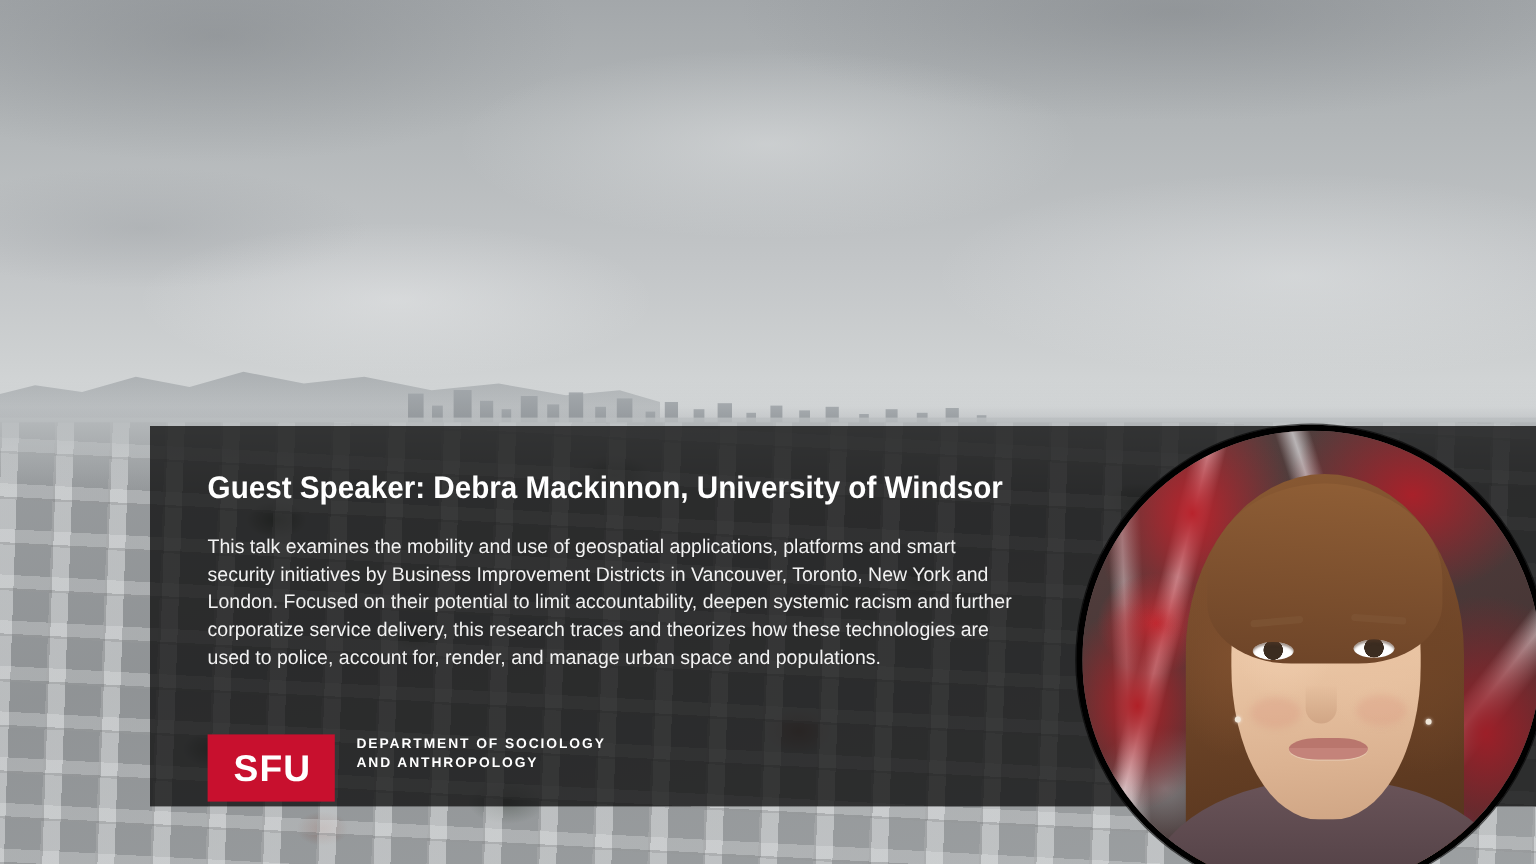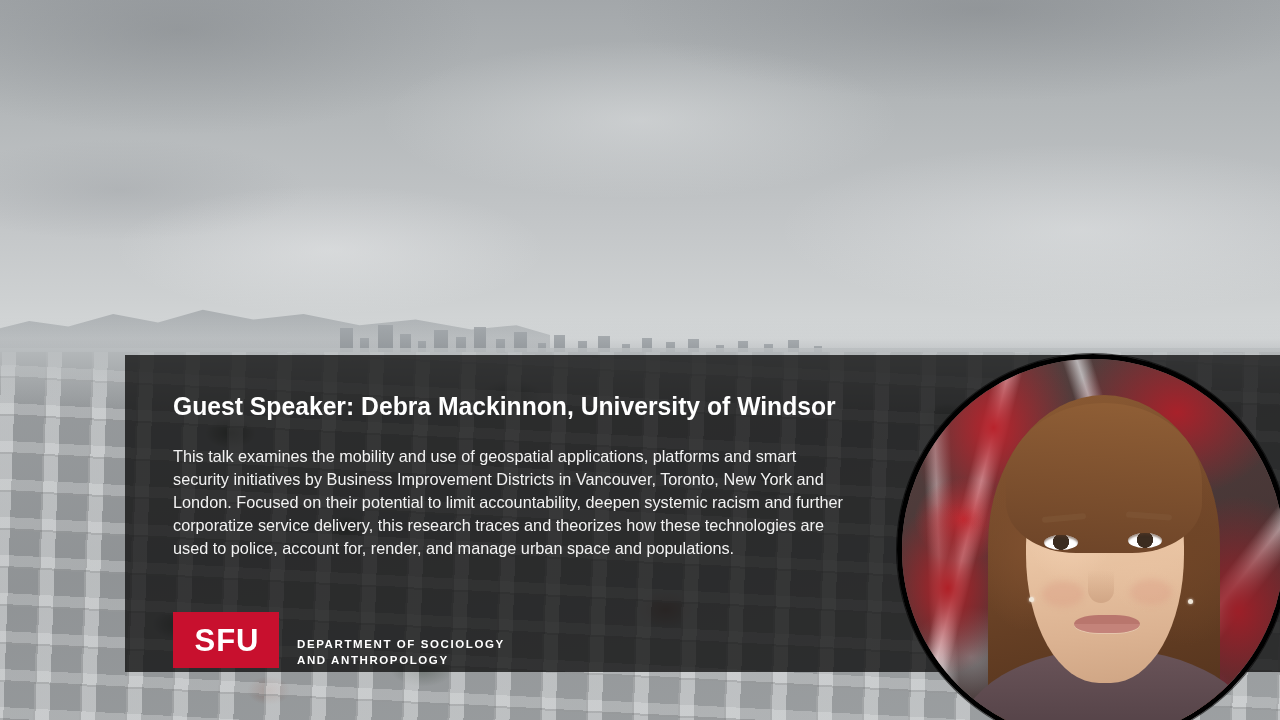--- a/index.html
+++ b/index.html
@@ -166,21 +166,21 @@
     line-height:23px;
     color:#f2f2f2;
     width:690px;
     transform:scaleX(.985);
     transform-origin:left top;
   }
 
   
   .sfu-logo {
     position:absolute; left:48px; top:257px;
-    display:flex; align-items:flex-end;
+    display:flex; align-items:flex-start;
   }
   .sfu-mark {
     width:106px; height:56px;
     background:#c8102e;
     display:flex; align-items:center; justify-content:center;
   }
   .sfu-mark span {
     font-family:"Liberation Sans", sans-serif;
     font-weight:bold;
     font-size:31px;

